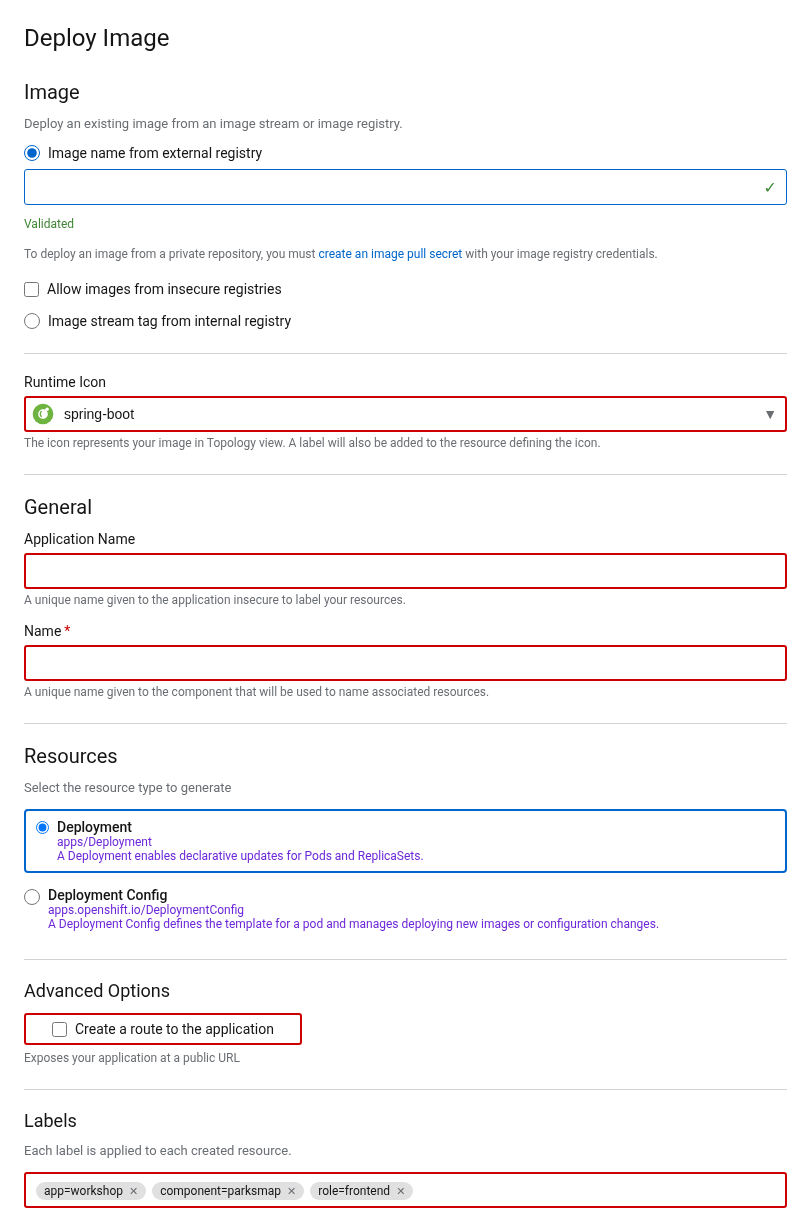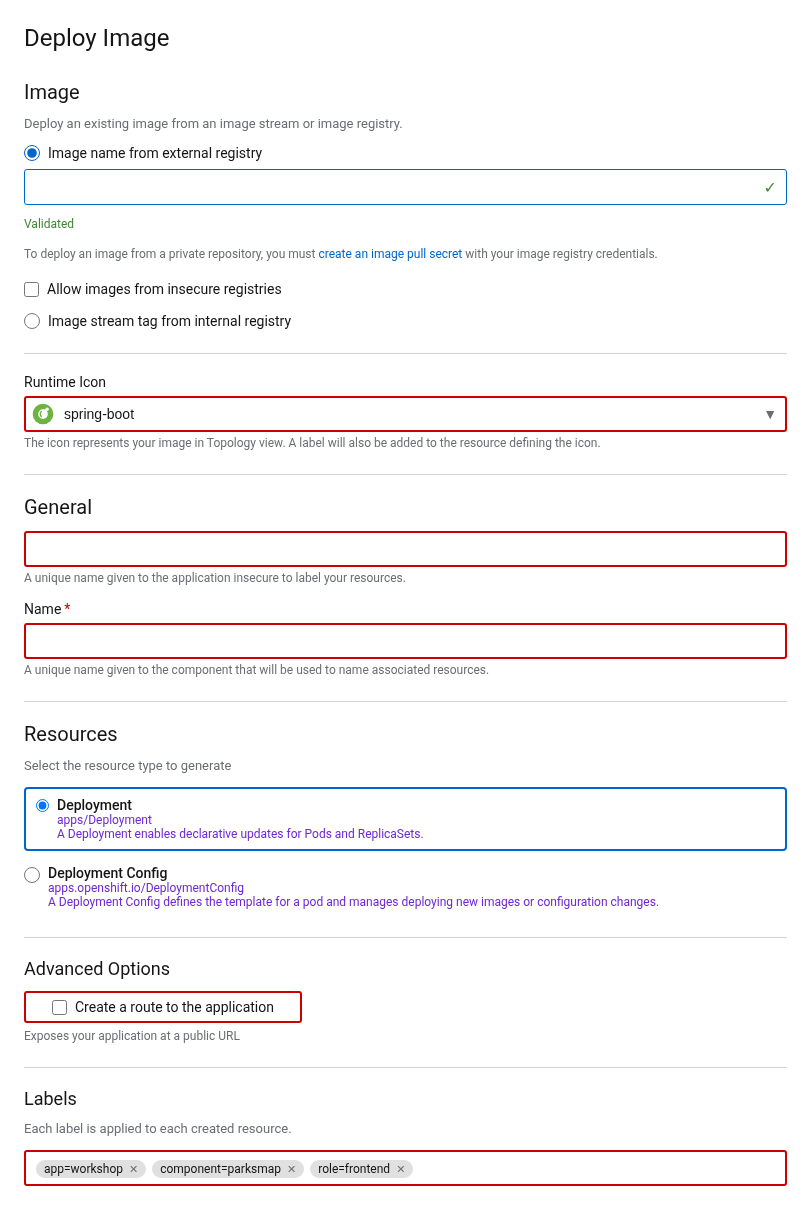--- a/index.html
+++ b/index.html
@@ -315,20 +315,21 @@
   </div>
   <div class="field-hint">The icon represents your image in Topology view. A label will also be added to the resource defining the icon.</div>
 </div>
 
 <hr class="divider">
 
 <div class="section">
   <h2>General</h2>
 
   <div class="form-group">
+    <label class="form-label">Application Name</label>
     <input type="text" class="form-input" style="">
     <div class="form-hint">A unique name given to the application insecure to label your resources.</div>
   </div>
 
   <div class="form-group">
     <label class="form-label">
       <span>Name</span><span class="required">*</span>
     </label>
     <input type="text" class="form-input" style="">
     <div class="form-hint">A unique name given to the component that will be used to name associated resources.</div>

